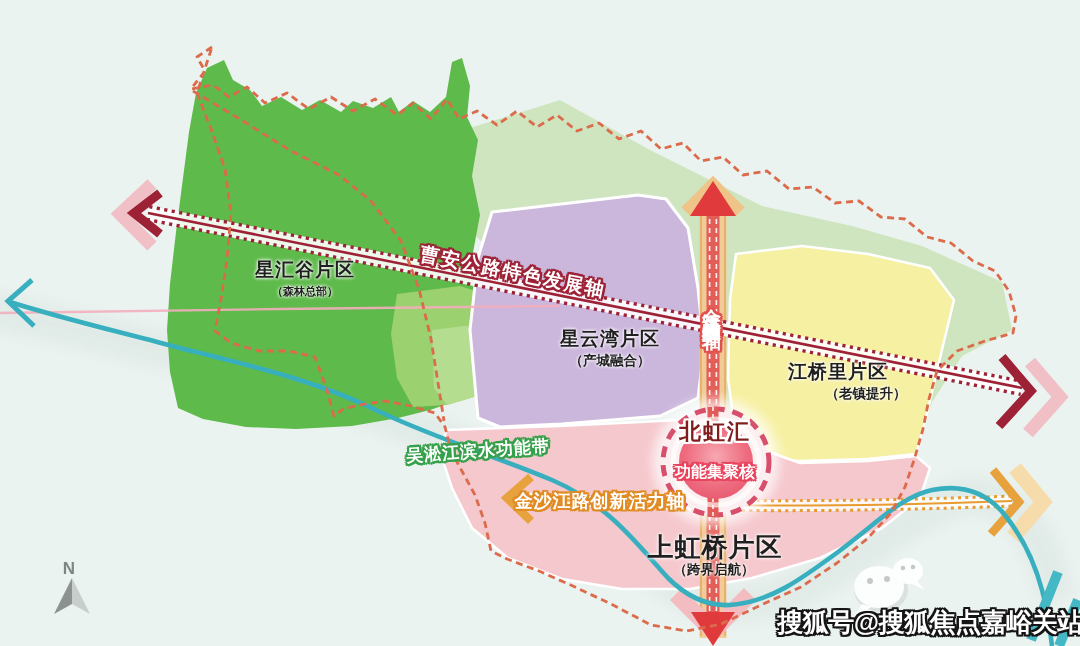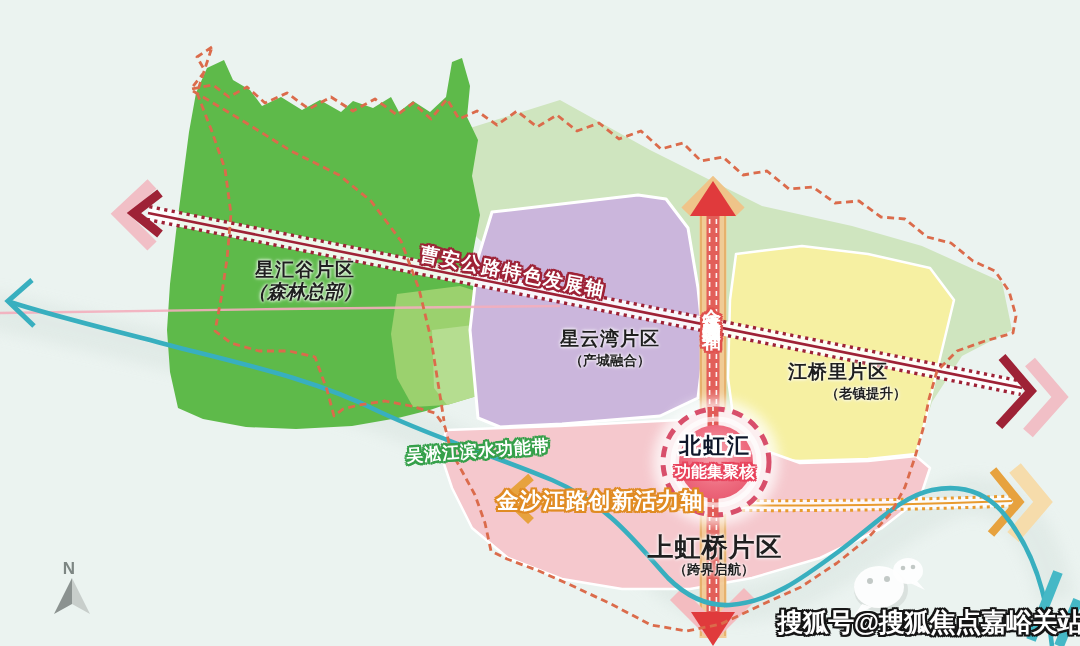--- a/index.html
+++ b/index.html
@@ -7,37 +7,37 @@
          font-family:"Liberation Sans","DejaVu Sans",sans-serif;background:#ebf3f0;}
   .stage svg{position:absolute;left:0;top:0;}
   .lbl{position:absolute;transform:translate(-50%,-50%);white-space:nowrap;
        font-weight:bold;color:#1f1f1f;line-height:1;}
   .halo{text-shadow:0 0 3px rgba(255,255,255,.95),0 0 3px rgba(255,255,255,.8),0 0 5px rgba(255,255,255,.6);}
   .outline{color:#fff;
        text-shadow:-2px -2px 0 var(--oc),2px -2px 0 var(--oc),-2px 2px 0 var(--oc),2px 2px 0 var(--oc),
                    0 -2.4px 0 var(--oc),0 2.4px 0 var(--oc),-2.4px 0 0 var(--oc),2.4px 0 0 var(--oc);}
   
   .l-r0n{left:305px;top:269px;font-size:19px;letter-spacing:1px;}
-  .l-r0s{left:305px;top:291px;font-size:19px;font-style:italic;}
+  .l-r0s{left:305px;top:291px;font-size:11px;}
   .l-r1n{left:610px;top:338px;font-size:19px;letter-spacing:1px;}
   .l-r1s{left:610px;top:361px;font-size:13.5px;}
   .l-r2n{left:838px;top:371px;font-size:19px;letter-spacing:1px;}
   .l-r2s{left:838px;top:394px;font-size:13.5px;margin-left:28px;}
   .l-r3n{left:715px;top:547px;font-size:26px;letter-spacing:1px;}
   .l-r3s{left:714px;top:570px;font-size:13.5px;}
   
-  .l-core-t{left:715px;top:446px;font-size:22px;letter-spacing:2px;color:#0f172a;--oc:#fff;
+  .l-core-t{left:715px;top:432px;font-size:22px;letter-spacing:2px;color:#7f1d1d;--oc:#fff;
        text-shadow:-2px -2px 0 #fff,2px -2px 0 #fff,-2px 2px 0 #fff,2px 2px 0 #fff,0 -2.4px 0 #fff,0 2.4px 0 #fff,-2.4px 0 0 #fff,2.4px 0 0 #fff;}
   .l-core-s{left:715px;top:472px;font-size:16px;--oc:#e8435c;}
   
   .l-ax0{left:513px;top:272px;font-size:19px;letter-spacing:2px;--oc:#9e2236;
          transform:translate(-50%,-50%) rotate(11.3deg);}
   .l-ax1{left:712px;top:306px;font-size:19px;letter-spacing:3px;--oc:#e0514e;
          writing-mode:vertical-rl;}
-  .l-ax2{left:600px;top:501px;font-size:22px;letter-spacing:1px;--oc:#e08b23;}
+  .l-ax2{left:600px;top:501px;font-size:18px;letter-spacing:1px;--oc:#e08b23;}
   .l-water{left:478px;top:451px;font-size:17px;letter-spacing:1px;--oc:#35a04a;
          transform:translate(-50%,-50%) rotate(-4deg);}
   
   .l-n{left:69px;top:568px;font-size:17px;color:#7d8683;font-weight:bold;}
   
   .l-wm1{left:988px;top:587px;font-size:28px;letter-spacing:1px;color:rgba(255,255,255,.95);
          text-shadow:-1.5px -1.5px 0 #a9b0ad,1.5px -1.5px 0 #a9b0ad,-1.5px 1.5px 0 #a9b0ad,1.5px 1.5px 0 #a9b0ad,0 2px 4px rgba(120,128,125,.5);}
   .l-wm2{left:930px;top:622px;font-size:26px;letter-spacing:-0.5px;--oc:#151515;}
 </style>
 </head>

